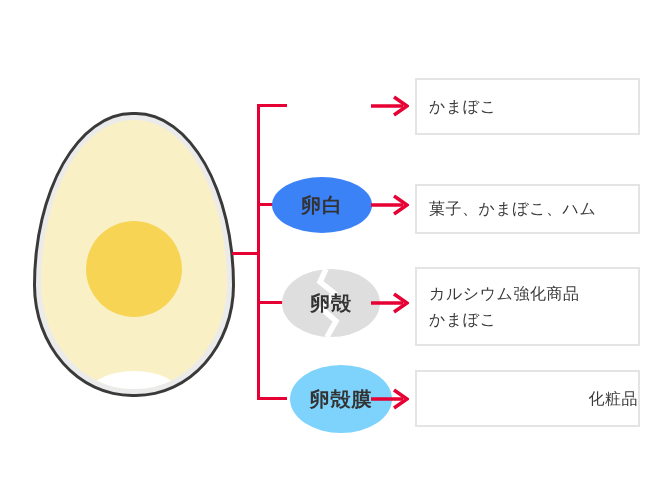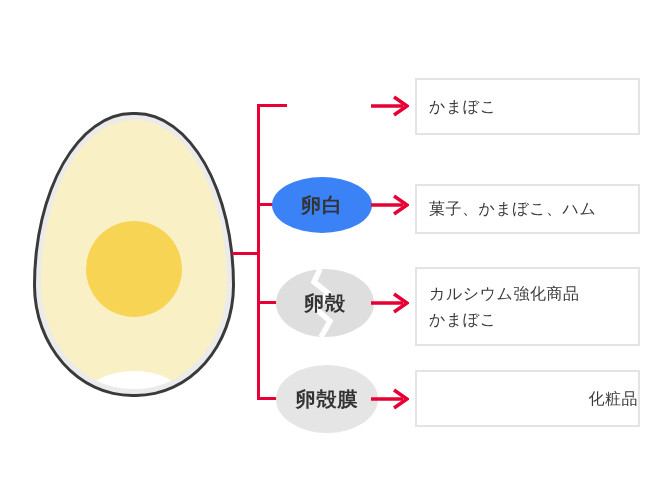--- a/index.html
+++ b/index.html
@@ -63,31 +63,31 @@
   }
   .shape-yolk{
     left:280px; top:66px; width:90px; height:80px;
     background:#FAD75E; border-radius:50%;
   }
   .shape-white{
     left:272px; top:177px; width:100px; height:56px;
     background:#3b82f6; border-radius:50%;
   }
   .shape-shell{
-    left:276px; top:269px; width:98px; height:68px;
+    left:282px; top:269px; width:98px; height:68px;
     background:transparent;
   }
   .shape-shell svg{position:absolute; left:0; top:0;}
   .shape-shell .shell-label-text{
     position:absolute; inset:0;
     display:flex; align-items:center; justify-content:center;
   }
   .shape-membrane{
-    left:276px; top:365px; width:102px; height:68px;
-    background:#e5e5e5; border-radius:50%;
+    left:290px; top:365px; width:102px; height:68px;
+    background:#7dd3fc; border-radius:50%;
   }
   
   .arrow{position:absolute; width:38px; height:22px;}
   .arrow-1{left:371px; top:95px;}
   .arrow-2{left:371px; top:194px;}
   .arrow-3{left:371px; top:292px;}
   .arrow-4{left:371px; top:388px;}
   
   .product-box{
     position:absolute;

